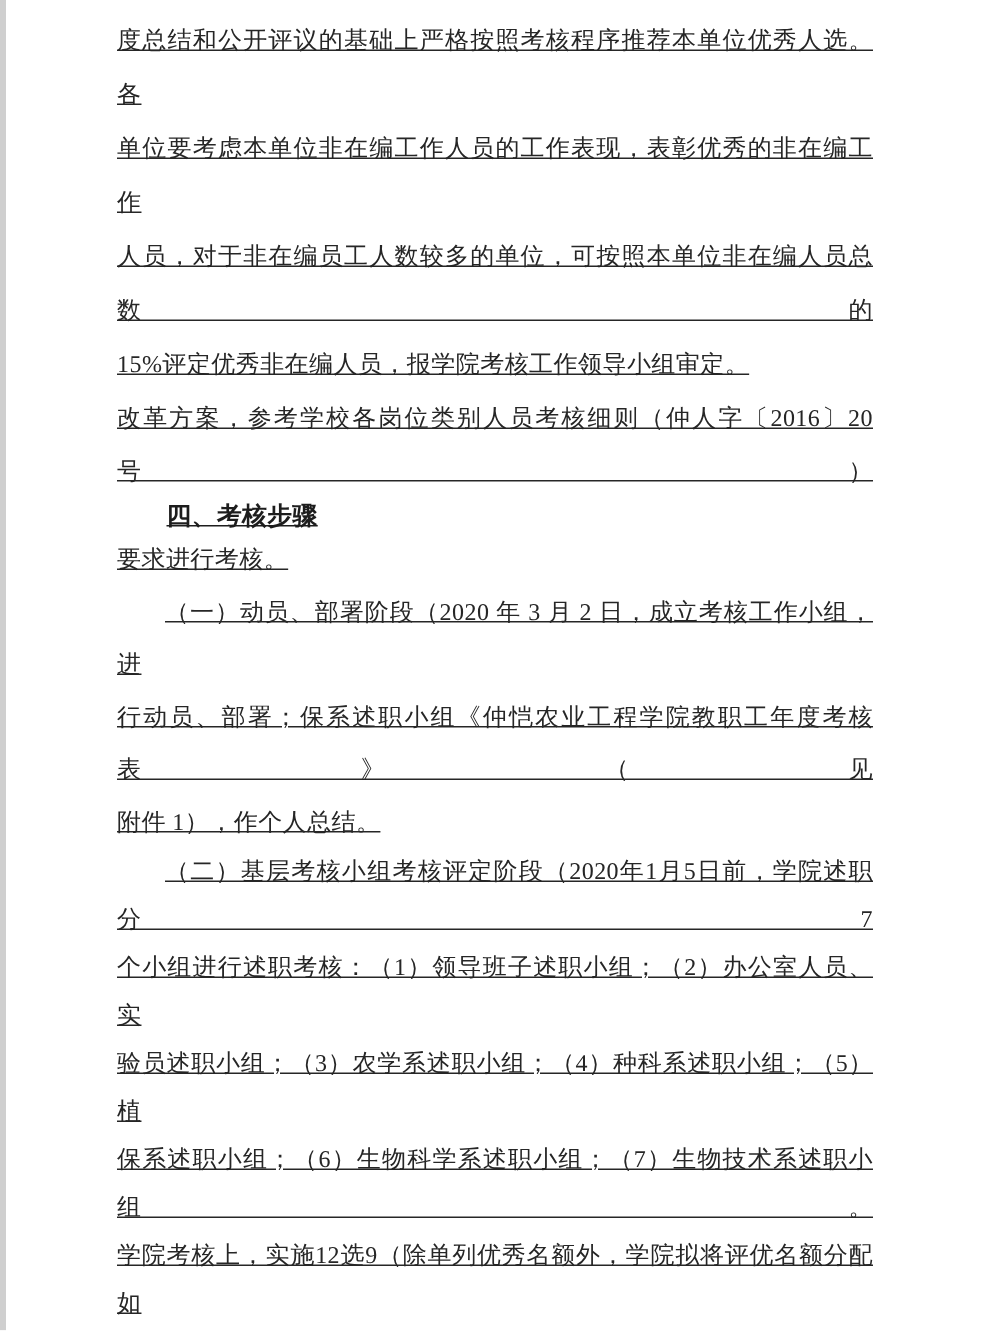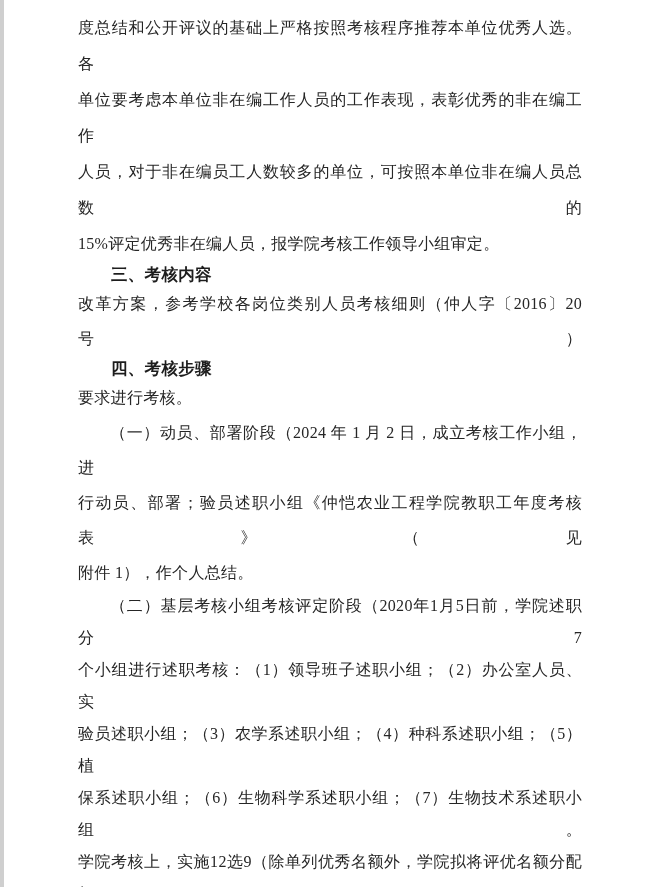--- a/index.html
+++ b/index.html
@@ -28,20 +28,21 @@
     position: absolute;
     left: 78px;
     top: 10px;
     width: 504px;
   }
   .ln {
     font-size: 16px;
     line-height: 36px;
     white-space: nowrap;
     letter-spacing: 0.3px;
+    text-decoration: underline;
   }
   
   .j {
     white-space: normal;
     text-align: justify;
     text-align-last: justify;
   }
   
   .m { line-height: 35px; }
   
@@ -64,29 +65,28 @@
 
 <div class="page">
   <div class="page-left-edge"></div>
 
   <div class="content">
     <div class="ln j">度总结和公开评议的基础上严格按照考核程序推荐本单位优秀人选。各</div>
     <div class="ln j">单位要考虑本单位非在编工作人员的工作表现，表彰优秀的非在编工作</div>
     <div class="ln j">人员，对于非在编员工人数较多的单位，可按照本单位非在编人员总数的</div>
     <div class="ln">15%评定优秀非在编人员，报学院考核工作领导小组审定。</div>
 
-    <div class="ln h">三、考核内容</div>
 
     <div class="ln m j">改革方案，参考学校各岗位类别人员考核细则（仲人字〔2016〕20 号）</div>
     <div class="ln h">四、考核步骤</div>
 
     <div class="ln m">要求进行考核。</div>
 
-    <div class="ln m j ind">（一）动员、部署阶段（2024 年 1 月 2 日，成立考核工作小组，进</div>
-    <div class="ln m j">行动员、部署；验员述职小组《仲恺农业工程学院教职工年度考核表》（见</div>
+    <div class="ln m j ind">（一）动员、部署阶段（2020 年 3 月 2 日，成立考核工作小组，进</div>
+    <div class="ln m j">行动员、部署；保系述职小组《仲恺农业工程学院教职工年度考核表》（见</div>
     <div class="ln m">附件 1），作个人总结。</div>
 
     <div class="ln t j ind">（二）基层考核小组考核评定阶段（2020年1月5日前，学院述职分7</div>
     <div class="ln t j">个小组进行述职考核：（1）领导班子述职小组；（2）办公室人员、实</div>
     <div class="ln t j">验员述职小组；（3）农学系述职小组；（4）种科系述职小组；（5）植</div>
     <div class="ln t j">保系述职小组；（6）生物科学系述职小组；（7）生物技术系述职小组。</div>
     <div class="ln t j">学院考核上，实施12选9（除单列优秀名额外，学院拟将评优名额分配如</div>
 
   </div>
 </div>

